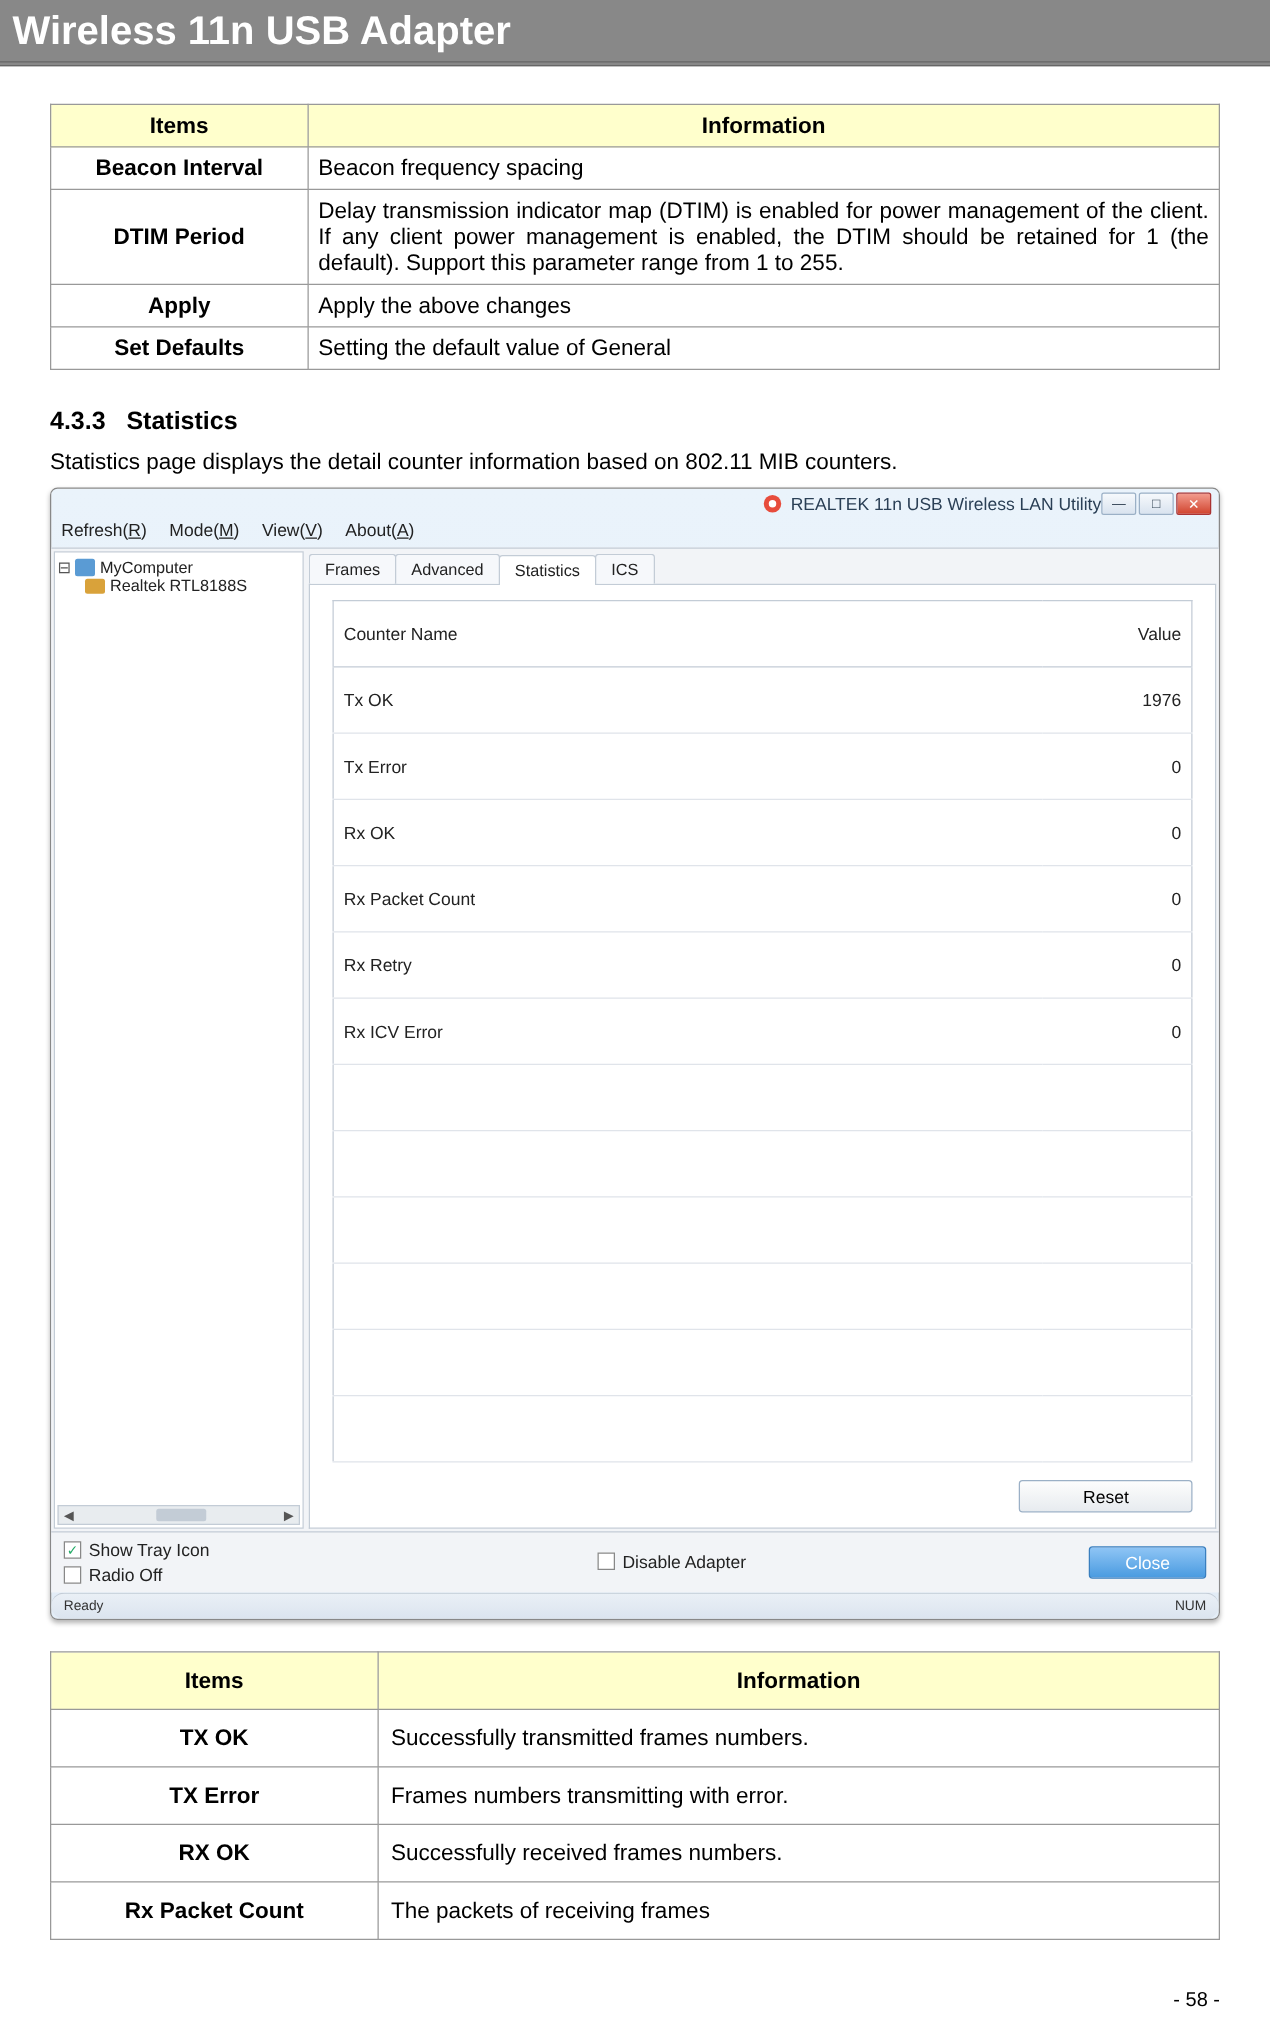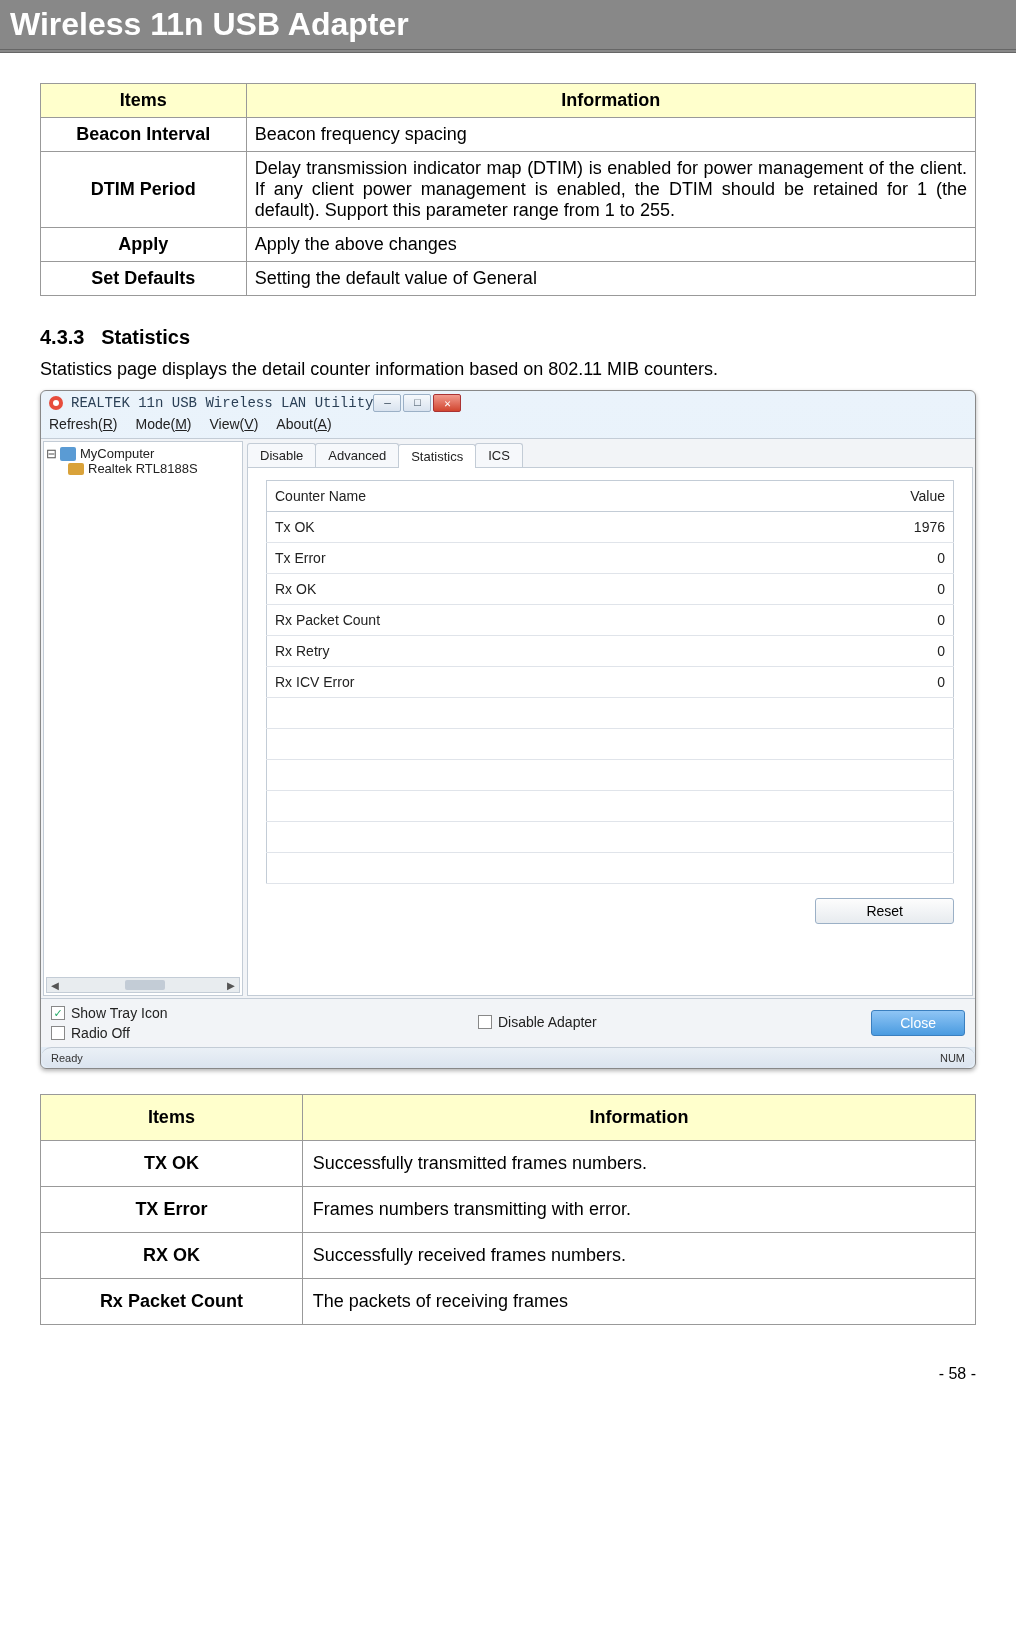--- a/index.html
+++ b/index.html
@@ -52,23 +52,22 @@
       background: linear-gradient(#eaf3fb, #e3edf7);
       border-radius: 6px;
       margin-bottom: 25px;
       box-shadow: 0 2px 4px rgba(0,0,0,0.3);
       font-size: 14px;
       color: #222;
     }
     .titlebar {
       display: flex;
       align-items: center;
-      justify-content: flex-start;
+      justify-content: flex-end;
       padding: 3px 6px 0 6px;
-      font-family: Liberation Mono, monospace;
     }
     .titlebar-left { display: flex; align-items: center; gap: 6px; }
     .app-icon {
       width: 18px; height: 18px;
       display: inline-flex; align-items: center; justify-content: center;
     }
     .title-text { color: #2a3f55; font-size: 14px; }
     .winctrls { display: flex; gap: 2px; }
     .winbtn {
       width: 28px; height: 18px;
@@ -135,21 +134,21 @@
     .tabbody {
       background:#fff; border:1px solid #c3ccd6; border-top:none;
       flex:1; padding:12px 18px; display:flex; flex-direction:column;
     }
     .stats-table {
       border:1px solid #c3ccd6; width:100%;
       border-collapse:collapse; background:#fff; font-size:14px;
     }
     .stats-table th, .stats-table td {
       border-bottom:1px solid #e0e4ea;
-      padding:7px 8px; height:22px;
+      padding:18px 8px; height:22px;
     }
     .stats-table th:first-child, .stats-table td:first-child { text-align:left; }
     .stats-table th:last-child, .stats-table td:last-child { text-align:right; width:120px; }
     .stats-table th { background:#fff; font-weight:normal; border-bottom:1px solid #c3ccd6; }
     .reset-row { text-align:right; margin-top:14px; }
     .reset-btn {
       padding:4px 50px; background:linear-gradient(#fdfdfd,#e7ebef);
       border:1px solid #9bb0c6; border-radius:3px; font-size:14px;
     }
     .bottom-options {
@@ -264,21 +263,21 @@
         </div>
         <div class="tree-scroll">
           <span class="sbtn">◄</span>
           <span class="thumb"></span>
           <span class="sbtn">►</span>
         </div>
       </div>
 
       <div class="right-pane">
         <div class="tabs">
-          <div class="tab">Disable</div>
+          <div class="tab">Frames</div>
           <div class="tab">Advanced</div>
           <div class="tab active">Statistics</div>
           <div class="tab">ICS</div>
         </div>
         <div class="tabbody">
           <table class="stats-table">
             <tbody>
                 <tr>
               <th>Counter Name</th>
               <th>Value</th>

